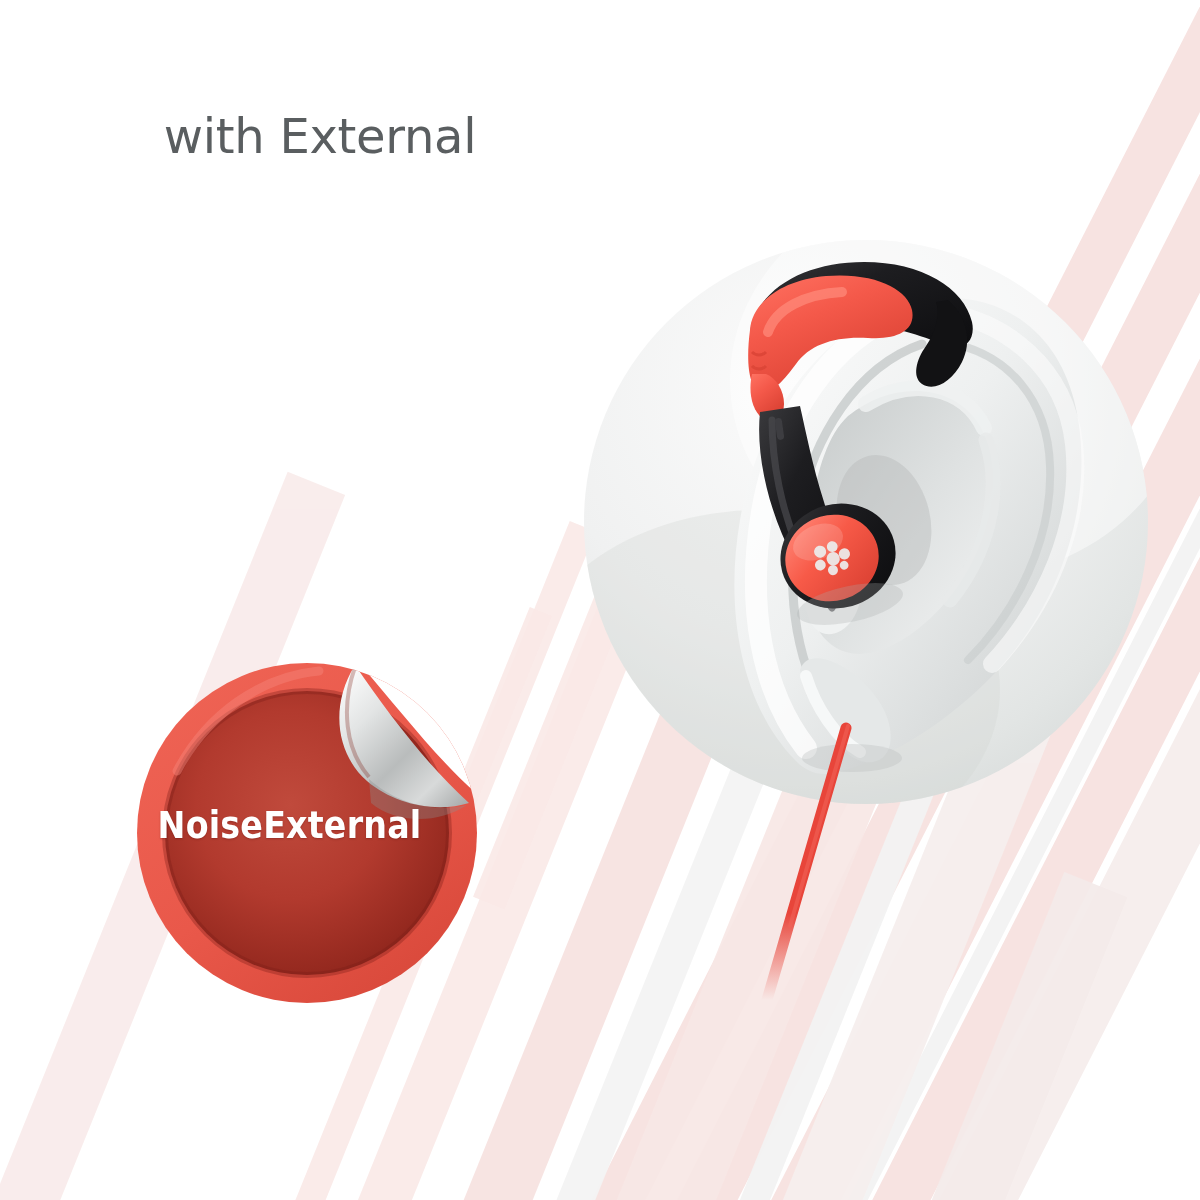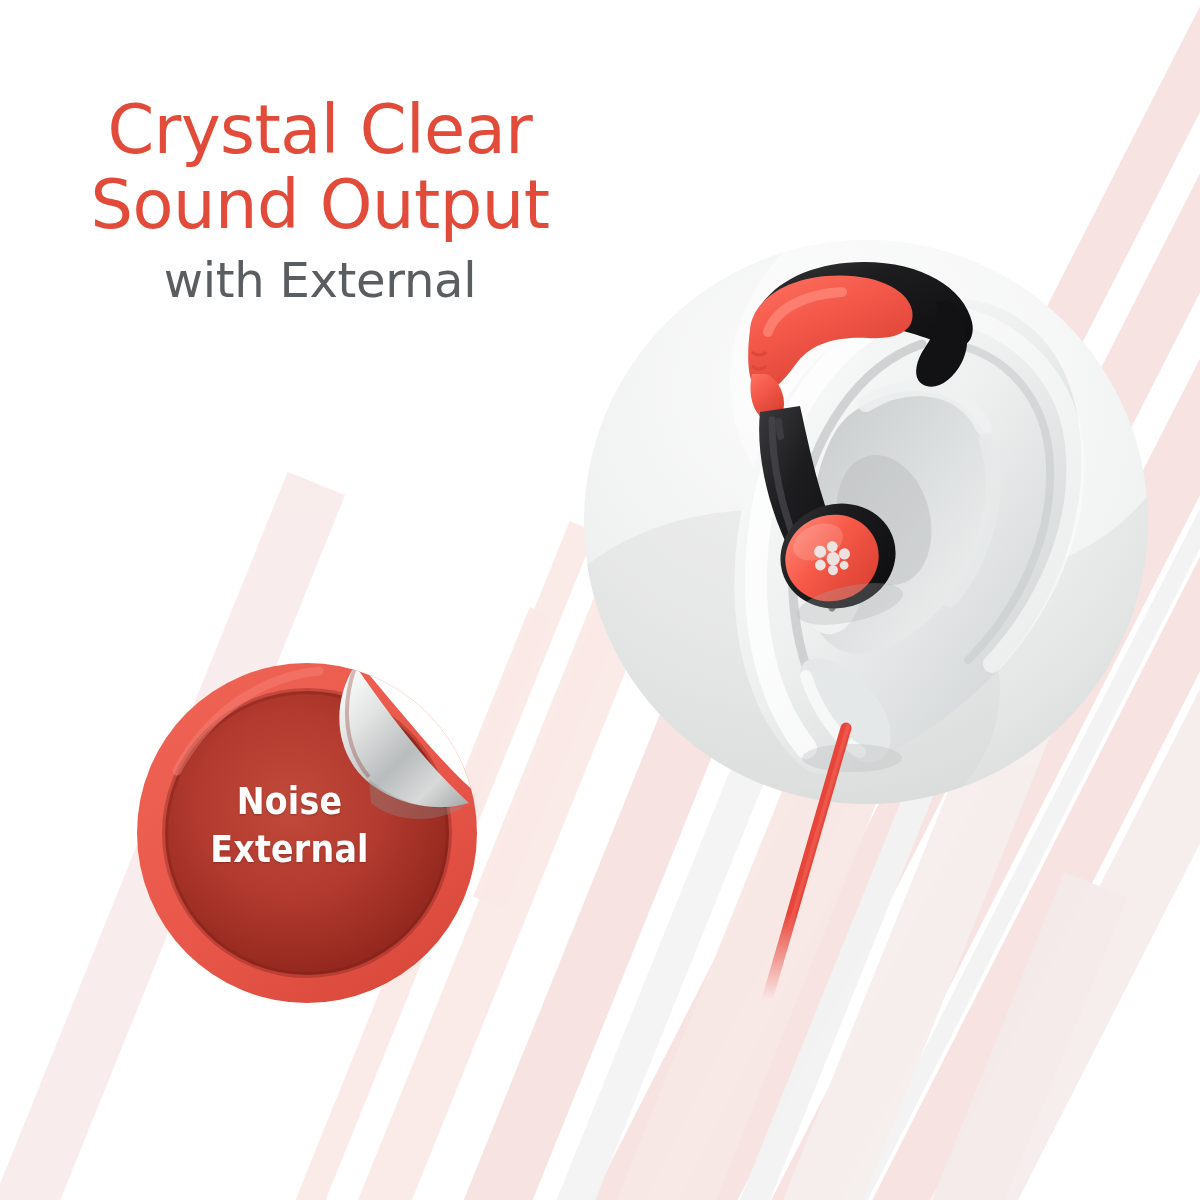--- a/index.html
+++ b/index.html
@@ -31,21 +31,21 @@
   }
   .sub span{display:block;}
 
   
   #art{position:absolute;left:0;top:0;width:1200px;height:1200px;}
 
   
   #badge{position:absolute;left:137px;top:663px;width:341px;height:341px;}
   .badge-text{
     position:absolute;left:0;top:0;width:100%;height:100%;
-    display:flex;flex-direction:column;align-items:center;justify-content:center;
+    display:flex;flex-direction:row;align-items:center;justify-content:center;
     color:#ffffff;text-align:center;pointer-events:none;
   }
   .badge-text b{
     display:block;
     font-family:"DejaVu Sans Condensed","DejaVu Sans","Liberation Sans",sans-serif;
     font-weight:700;font-size:37px;line-height:1.28;
     letter-spacing:0.2px;
     transform:translate(-18px,-8px);
     text-shadow:0 1px 2px rgba(90,15,10,.35);
   }
@@ -234,24 +234,20 @@
       </g>
 
       <ellipse cx="850" cy="604" rx="54" ry="18" fill="#a9adad" opacity="0.28" transform="rotate(-12 850 604)"></ellipse>
     </g>
 
     <path d="M846 728 L767 1000" stroke="url(#gCable)" stroke-width="11" stroke-linecap="round" fill="none"></path>
     <path d="M848 726 L790 926" stroke="#f1655a" stroke-width="4" stroke-linecap="round" fill="none" opacity="0.55"></path>
   </svg>
 
   <div class="copy">
-    <div class="hl" style="color:#e24a39">
-      <span class="l1">Crystal Clear</span>
-      <span class="l2">Sound Output</span>
-    </div>
     <div class="sub" style="color:#5a5e60">
       <span>with External</span>
     </div>
   </div>
 
   <div id="badge">
     <svg viewBox="0 0 341 341" width="341" height="341">
       <defs>
         <radialGradient id="gBadgeIn" cx="44%" cy="40%" r="72%">
           <stop offset="0%" stop-color="#c04a3c"></stop>

